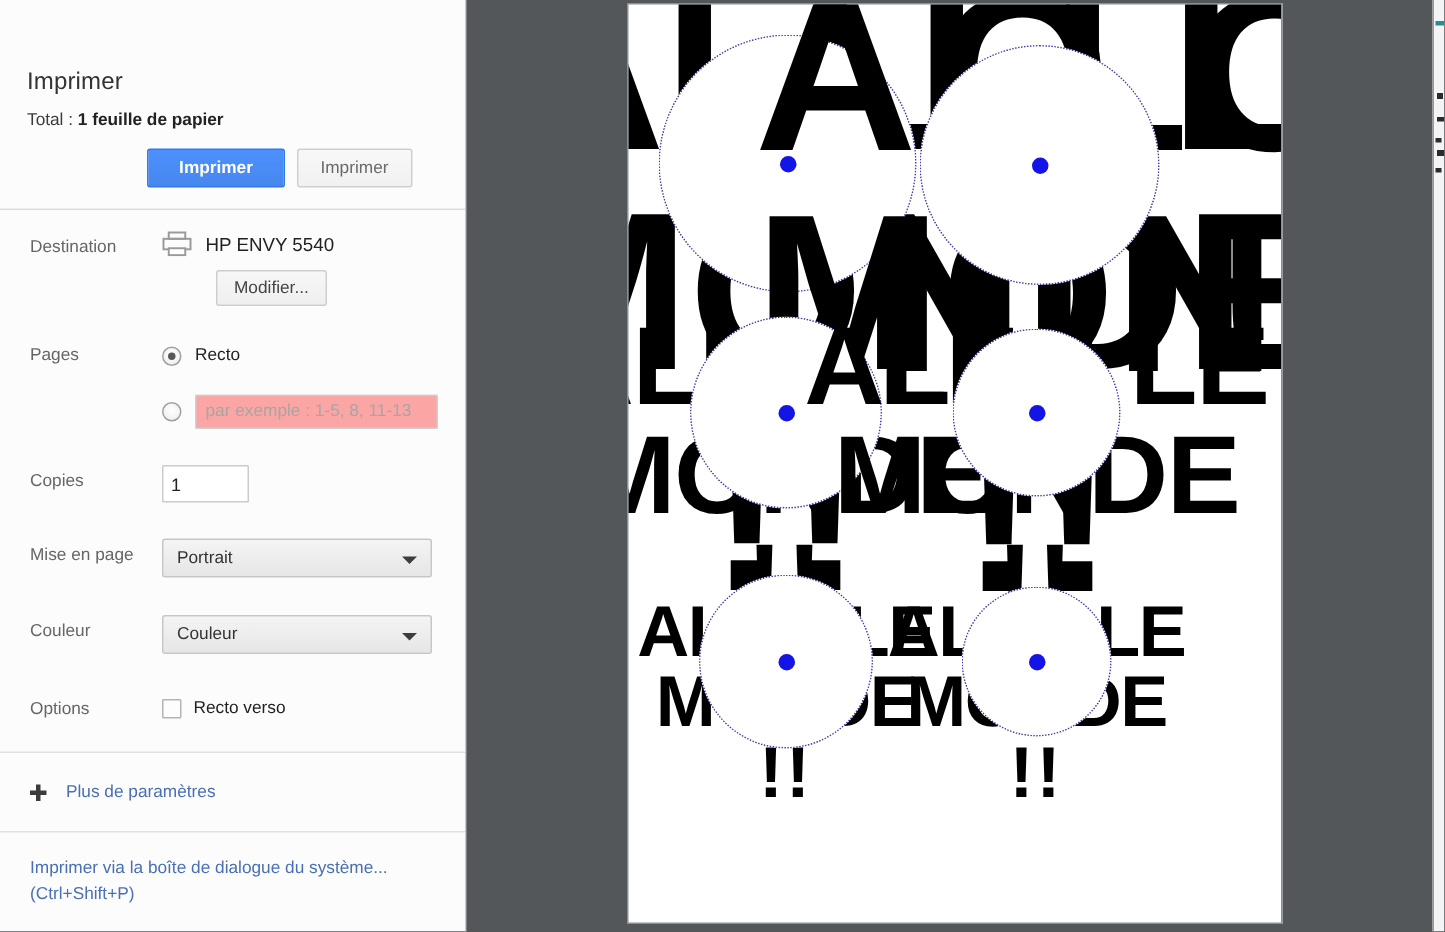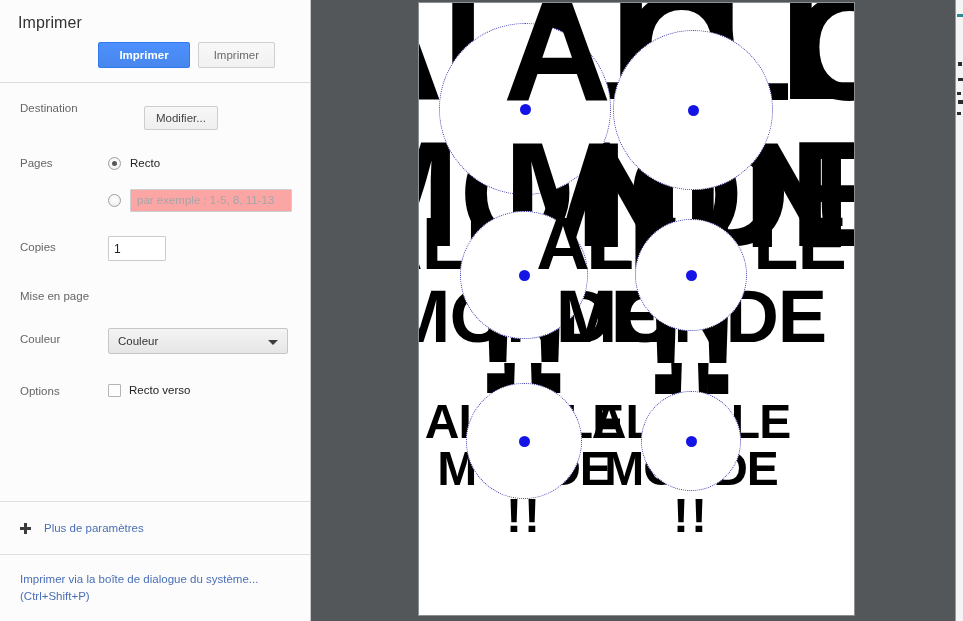--- a/index.html
+++ b/index.html
@@ -18,20 +18,21 @@
     position: absolute; left: 0; top: 0;
     width: 311px; height: 621px;
     background: #fcfcfc;
     border-right: 1px solid #c8c8c8;
     display: flex; flex-direction: column;
   }
   .sb-head {
     padding: 14px 18px 14px 18px;
     border-bottom: 1px solid #dcdcdc;
     background: #fcfcfc;
+    margin-top: 32px;
   }
   .dlg-title {
     font-size: 16px; color: #333; font-weight: 400;
     margin: 0 0 10px 0; letter-spacing: .1px;
   }
   .total-line {
     font-size: 11.5px; color: #3b3b3b; margin-bottom: 13px;
   }
   .total-line b { font-weight: bold; color: #222; }
   .btn-row { display: flex; gap: 8px; justify-content: flex-end; padding-right: 17px; }
@@ -212,31 +213,42 @@
 </style>
 </head>
 <body>
 
 <div id="root">
 
   <div id="sidebar">
 
     <div class="sb-head">
       <div class="dlg-title">Imprimer</div>
+      <div class="total-line">
+        <span>Total : </span><b>1 feuille de papier</b>
+      </div>
       <div class="btn-row">
         <button class="btn btn-primary">Imprimer</button>
         <button class="btn btn-secondary">Imprimer</button>
       </div>
     </div>
 
     <div class="sb-body">
 
       <div class="row">
         <div class="row-label">Destination</div>
         <div class="row-ctl">
+          <div class="printer-name">
+            <svg class="printer-icon" viewBox="0 0 20 17">
+              <rect x="4.5" y="1" width="11" height="4.2" fill="none" stroke="#9a9a9a" stroke-width="1.3"></rect>
+              <rect x="1" y="5.2" width="18" height="7" fill="none" stroke="#9a9a9a" stroke-width="1.3"></rect>
+              <rect x="4.5" y="11.5" width="11" height="4.6" fill="#fff" stroke="#9a9a9a" stroke-width="1.3"></rect>
+            </svg>
+            <span>HP ENVY 5540</span>
+          </div>
           <button class="btn-modify">Modifier...</button>
         </div>
       </div>
 
       <div class="row" style="padding-top:14px;">
         <div class="row-label">Pages</div>
         <div class="row-ctl">
           <div class="radio-line">
             <span class="radio on"></span>
             <span class="radio-text">Recto</span>
@@ -250,20 +262,26 @@
 
       <div class="row" style="padding-top:17px;">
         <div class="row-label">Copies</div>
         <div class="row-ctl">
           <input class="copies-input" type="text" value="1" style="">
         </div>
       </div>
 
       <div class="row" style="padding-top:16px;">
         <div class="row-label">Mise en page</div>
+        <div class="row-ctl">
+          <div class="select">
+            <span>Portrait</span>
+            <span class="arrow"></span>
+          </div>
+        </div>
       </div>
 
       <div class="row" style="padding-top:17px;">
         <div class="row-label">Couleur</div>
         <div class="row-ctl">
           <div class="select">
             <span>Couleur</span>
             <span class="arrow"></span>
           </div>
         </div>

